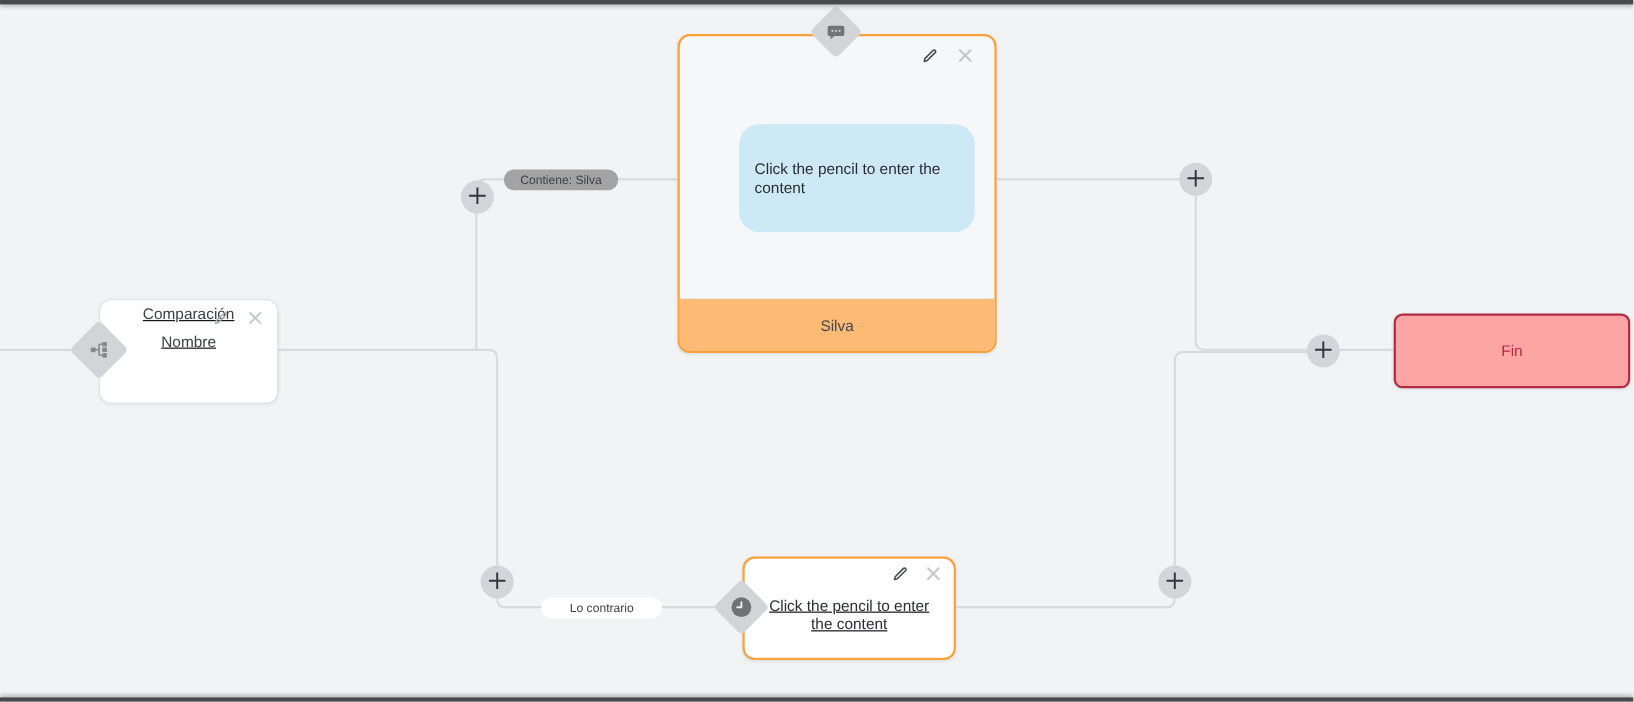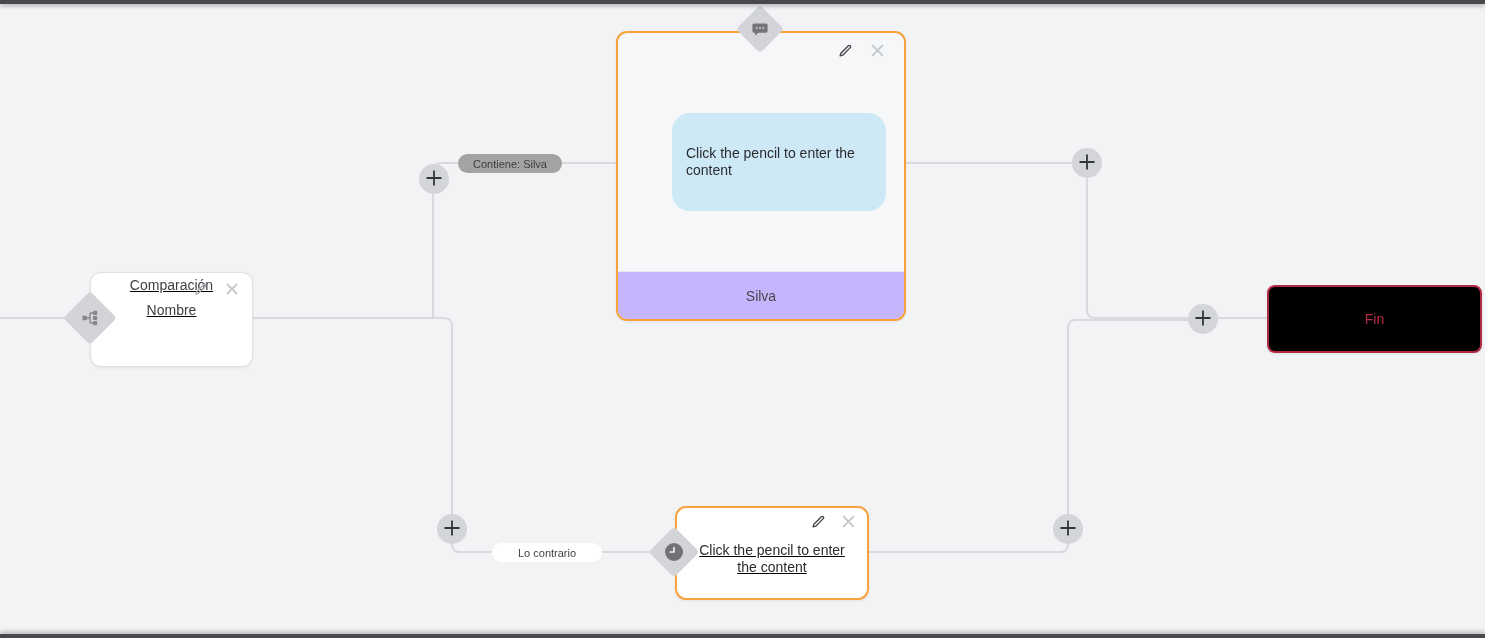--- a/index.html
+++ b/index.html
@@ -34,37 +34,37 @@
   #message-node { background: #f6f7f8; }
   .bubble {
     position: absolute; left: 54px; top: 80px; width: 214px; height: 98px;
     background: #cde9f6; border-radius: 18px;
     display: flex; align-items: center; padding-left: 14px;
     color: #2b2c30; font-size: 14px; line-height: 1.18;
   }
   .bubble span { display: block; max-width: 180px; }
   .node-footer {
     position: absolute; left: 0; right: 0; bottom: 0; height: 48px;
-    background: #c4b5fd; border-top: 1px solid #e6e7ea; border-radius: 0 0 9px 9px;
+    background: #fdba74; border-top: 1px solid #e6e7ea; border-radius: 0 0 9px 9px;
     display: flex; align-items: center; justify-content: center;
     color: #47484c; font-size: 14px;
   }
 
   
   .delay-text {
     height: 100%; display: flex; align-items: center; justify-content: center;
     text-align: center; color: #2b2c30; font-size: 14px; line-height: 1.2;
     padding-top: 12px;
   }
   .delay-text span { display: block; max-width: 166px; }
 
   
   #end-node {
     position: absolute; left: 1267px; top: 285px; width: 215px; height: 68px;
-    background: #000000; border: 2px solid #b12b45; border-radius: 8px;
+    background: #fca5a5; border: 2px solid #b12b45; border-radius: 8px;
     display: flex; align-items: center; justify-content: center;
     color: #b12b45; font-size: 14px; z-index: 1;
     box-shadow: 0 1px 3px rgba(0,0,0,.08); cursor: pointer;
   }
 
   
   .port {
     position: absolute; background: #d2d4d8; border-radius: 4px;
     transform: rotate(45deg); z-index: 3;
     display: flex; align-items: center; justify-content: center; cursor: pointer;

